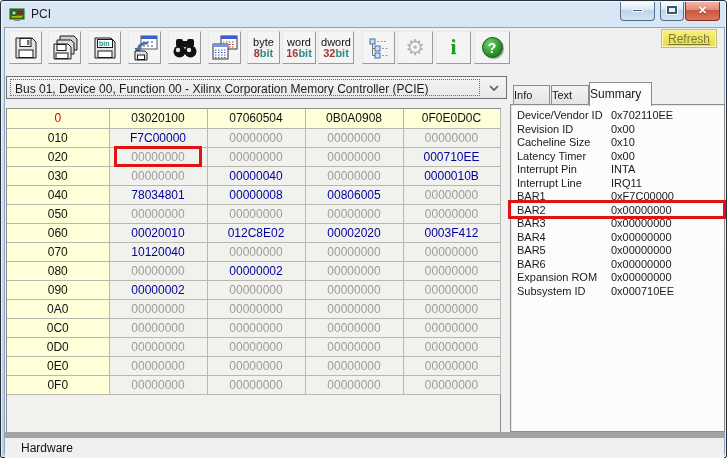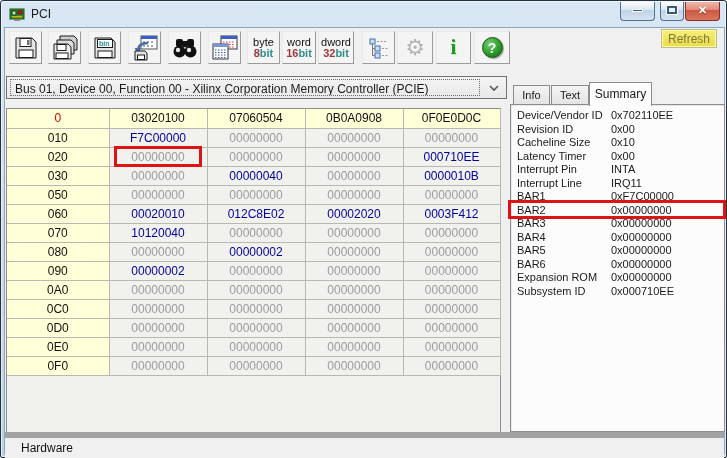--- a/index.html
+++ b/index.html
@@ -55,21 +55,21 @@
     background:linear-gradient(#F4F4F4,#E9E9E9); border:1px solid #707070;
     cursor:pointer; }
   .combo-text { position:absolute; left:3px; top:2px; right:26px; bottom:2px;
     border:1px dotted #6B6B6B; font-size:12px; color:#1a1a1a;
     line-height:16px; padding:1px 0 0 4px; white-space:nowrap; overflow:hidden; }
   .combo-arrow { position:absolute; right:4px; top:4px; width:16px; height:14px; }
 
   
   .tab { position:absolute; height:20px; top:57px; background:linear-gradient(#F4F4F4,#E3E3E3);
     border:1px solid #8C8C8C; border-bottom:none; font-size:11px; color:#1a1a1a;
-    text-align:center; line-height:19px; cursor:pointer; z-index:3; }
+    text-align:left; line-height:19px; cursor:pointer; z-index:3; }
   .tab.active { top:54px; height:24px; background:#FCFCFC; line-height:22px;
     font-size:12px; z-index:5; }
 
   
   #gridwrap { position:absolute; left:1px; top:80px; width:495px; height:325px;
     border:1px solid #8E8E8E; background:#F1F1EE; }
   table { border-collapse:collapse; table-layout:fixed; width:493px; }
   td { height:19px; font-size:12px; text-align:center; overflow:hidden;
     border-right:1px solid #B8B8B0; border-bottom:1px solid #B8B8B0; padding:0; }
   td.addr { background:#FFFFD8; color:#111; }
@@ -219,21 +219,21 @@
     <div class="tbtn" style="left:392px;width:36px;">
       <span class="gear-glyph">⚙</span>
     </div>
     <div class="tbtn" style="left:431px;width:35px;">
       <span class="info-glyph">i</span>
     </div>
     <div class="tbtn" style="left:469px;width:36px;">
       <span class="help-circle">?</span>
     </div>
 
-    <div class="refresh" style="right:7px;">Refresh</div>
+    <div class="refresh" style="right:7px;text-decoration:underline;">Refresh</div>
 
     <div class="combo">
       <div class="combo-text">Bus 01, Device 00, Function 00 - Xilinx Corporation Memory Controller (PCIE)</div>
       <svg class="combo-arrow" viewBox="0 0 16 14">
         <polyline points="4,5 8,9 12,5" fill="none" stroke="#5A5A5A" stroke-width="1.6"></polyline>
       </svg>
     </div>
 
     <div class="tab" style="left:508px;width:37px;">Info</div>
     <div class="tab" style="left:546px;width:38px;">Text</div>
@@ -271,20 +271,27 @@
               <td class="val">000710EE</td>
             </tr>
             <tr>
               <td class="addr">030</td>
               <td class="val dim">00000000</td>
               <td class="val">00000040</td>
               <td class="val dim">00000000</td>
               <td class="val">0000010B</td>
             </tr>
             <tr>
+              <td class="addr">040</td>
+              <td class="val">78034801</td>
+              <td class="val">00000008</td>
+              <td class="val">00806005</td>
+              <td class="val dim">00000000</td>
+            </tr>
+            <tr>
               <td class="addr">050</td>
               <td class="val dim">00000000</td>
               <td class="val dim">00000000</td>
               <td class="val dim">00000000</td>
               <td class="val dim">00000000</td>
             </tr>
             <tr>
               <td class="addr">060</td>
               <td class="val">00020010</td>
               <td class="val">012C8E02</td>

